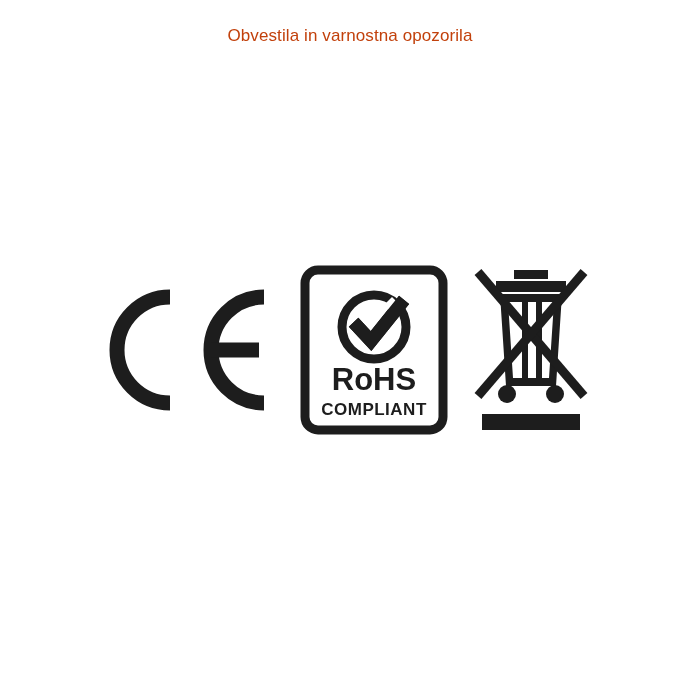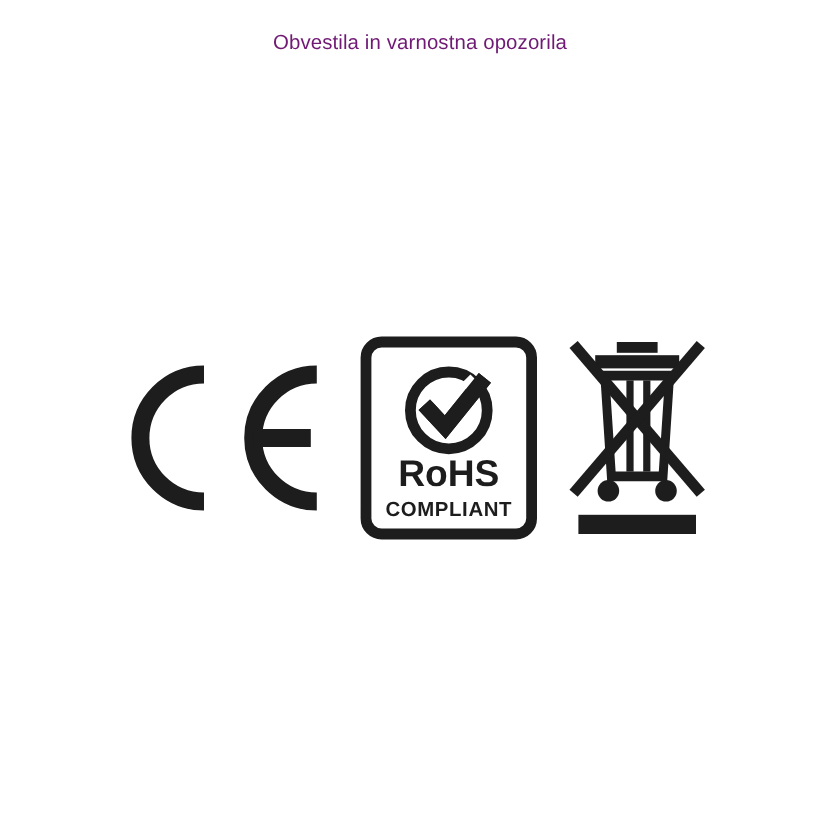--- a/index.html
+++ b/index.html
@@ -22,26 +22,26 @@
     background: #ffffff;
   }
   .page-title {
     position: absolute;
     top: 26px;
     left: 0;
     width: 700px;
     text-align: center;
     font-size: 17px;
     font-weight: 400;
-    color: #701a75;
+    color: #c2410c;
     letter-spacing: 0.1px;
   }
   .marks-row {
     position: absolute;
-    top: 270px;
+    top: 255px;
     left: 0;
     width: 700px;
     height: 190px;
     display: flex;
     flex-direction: row;
     align-items: center;
     justify-content: center;
     gap: 22px;
   }
   .mark {

